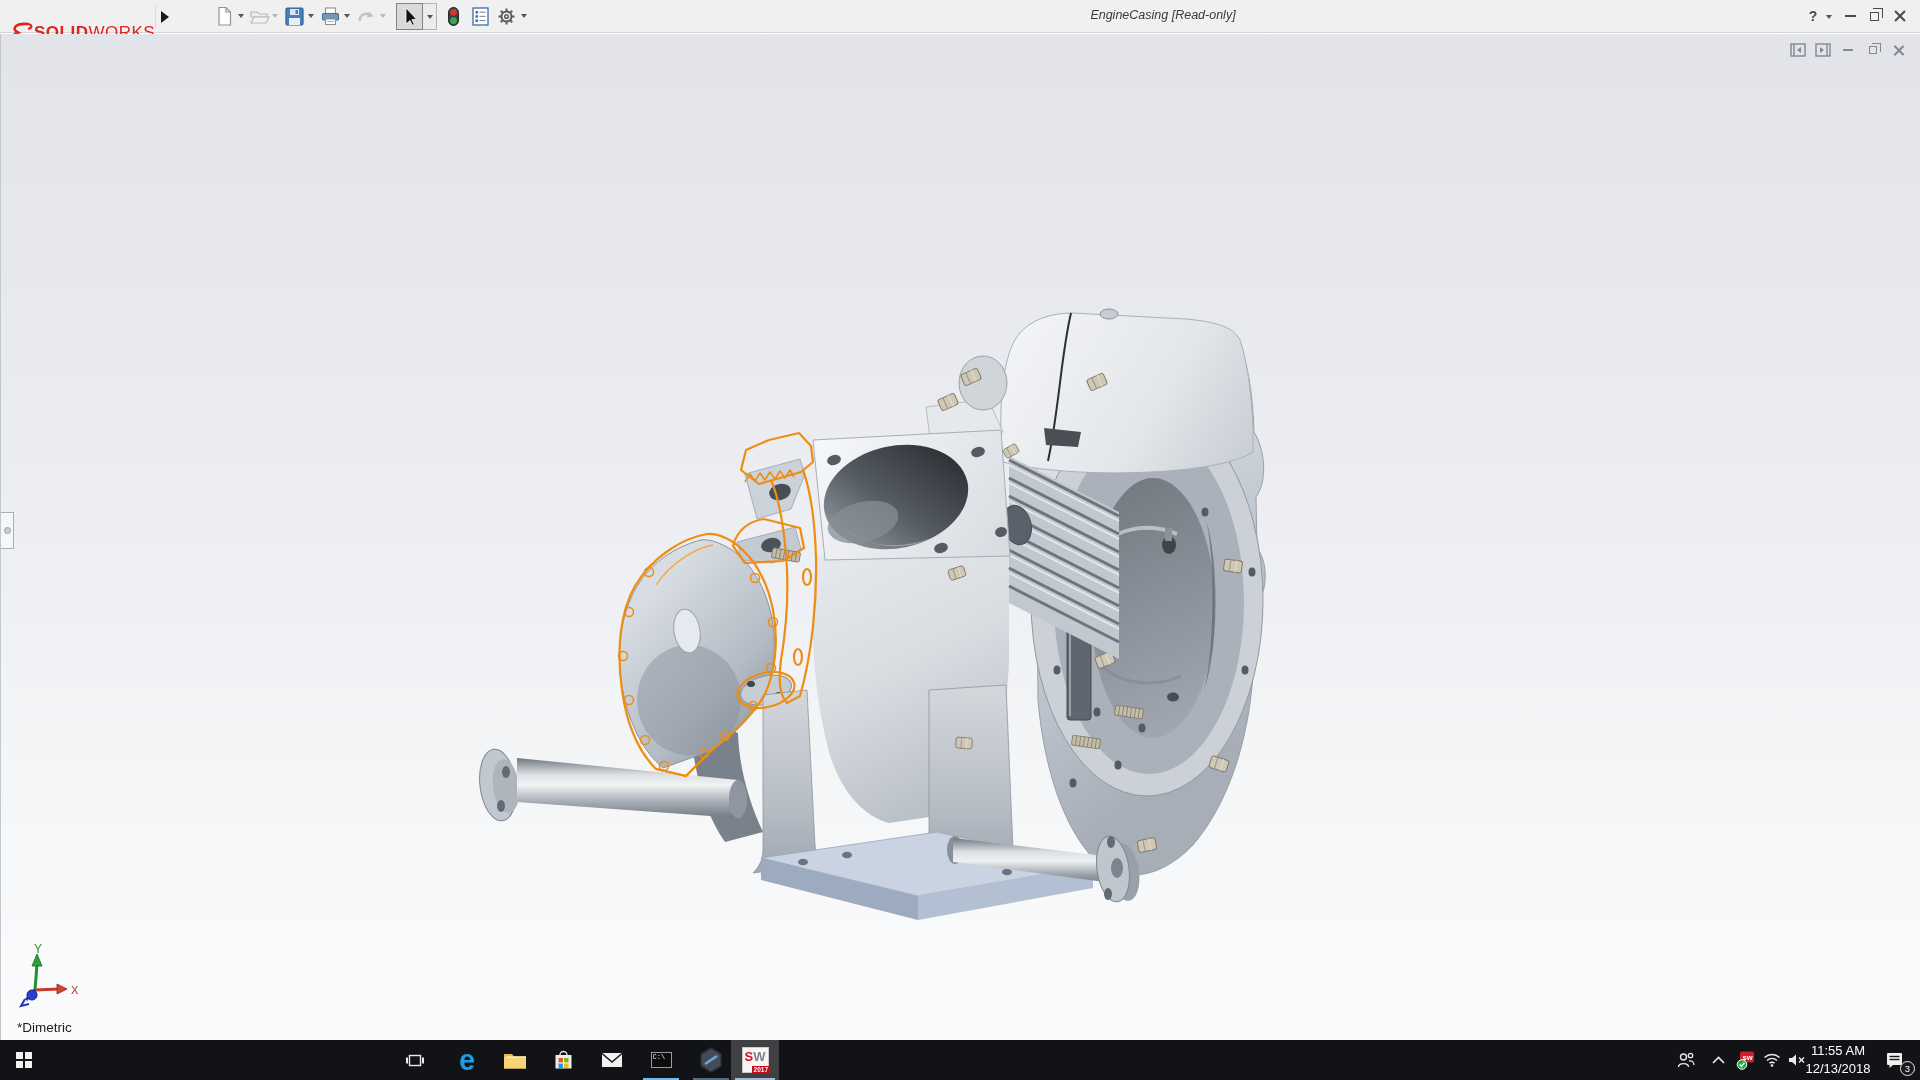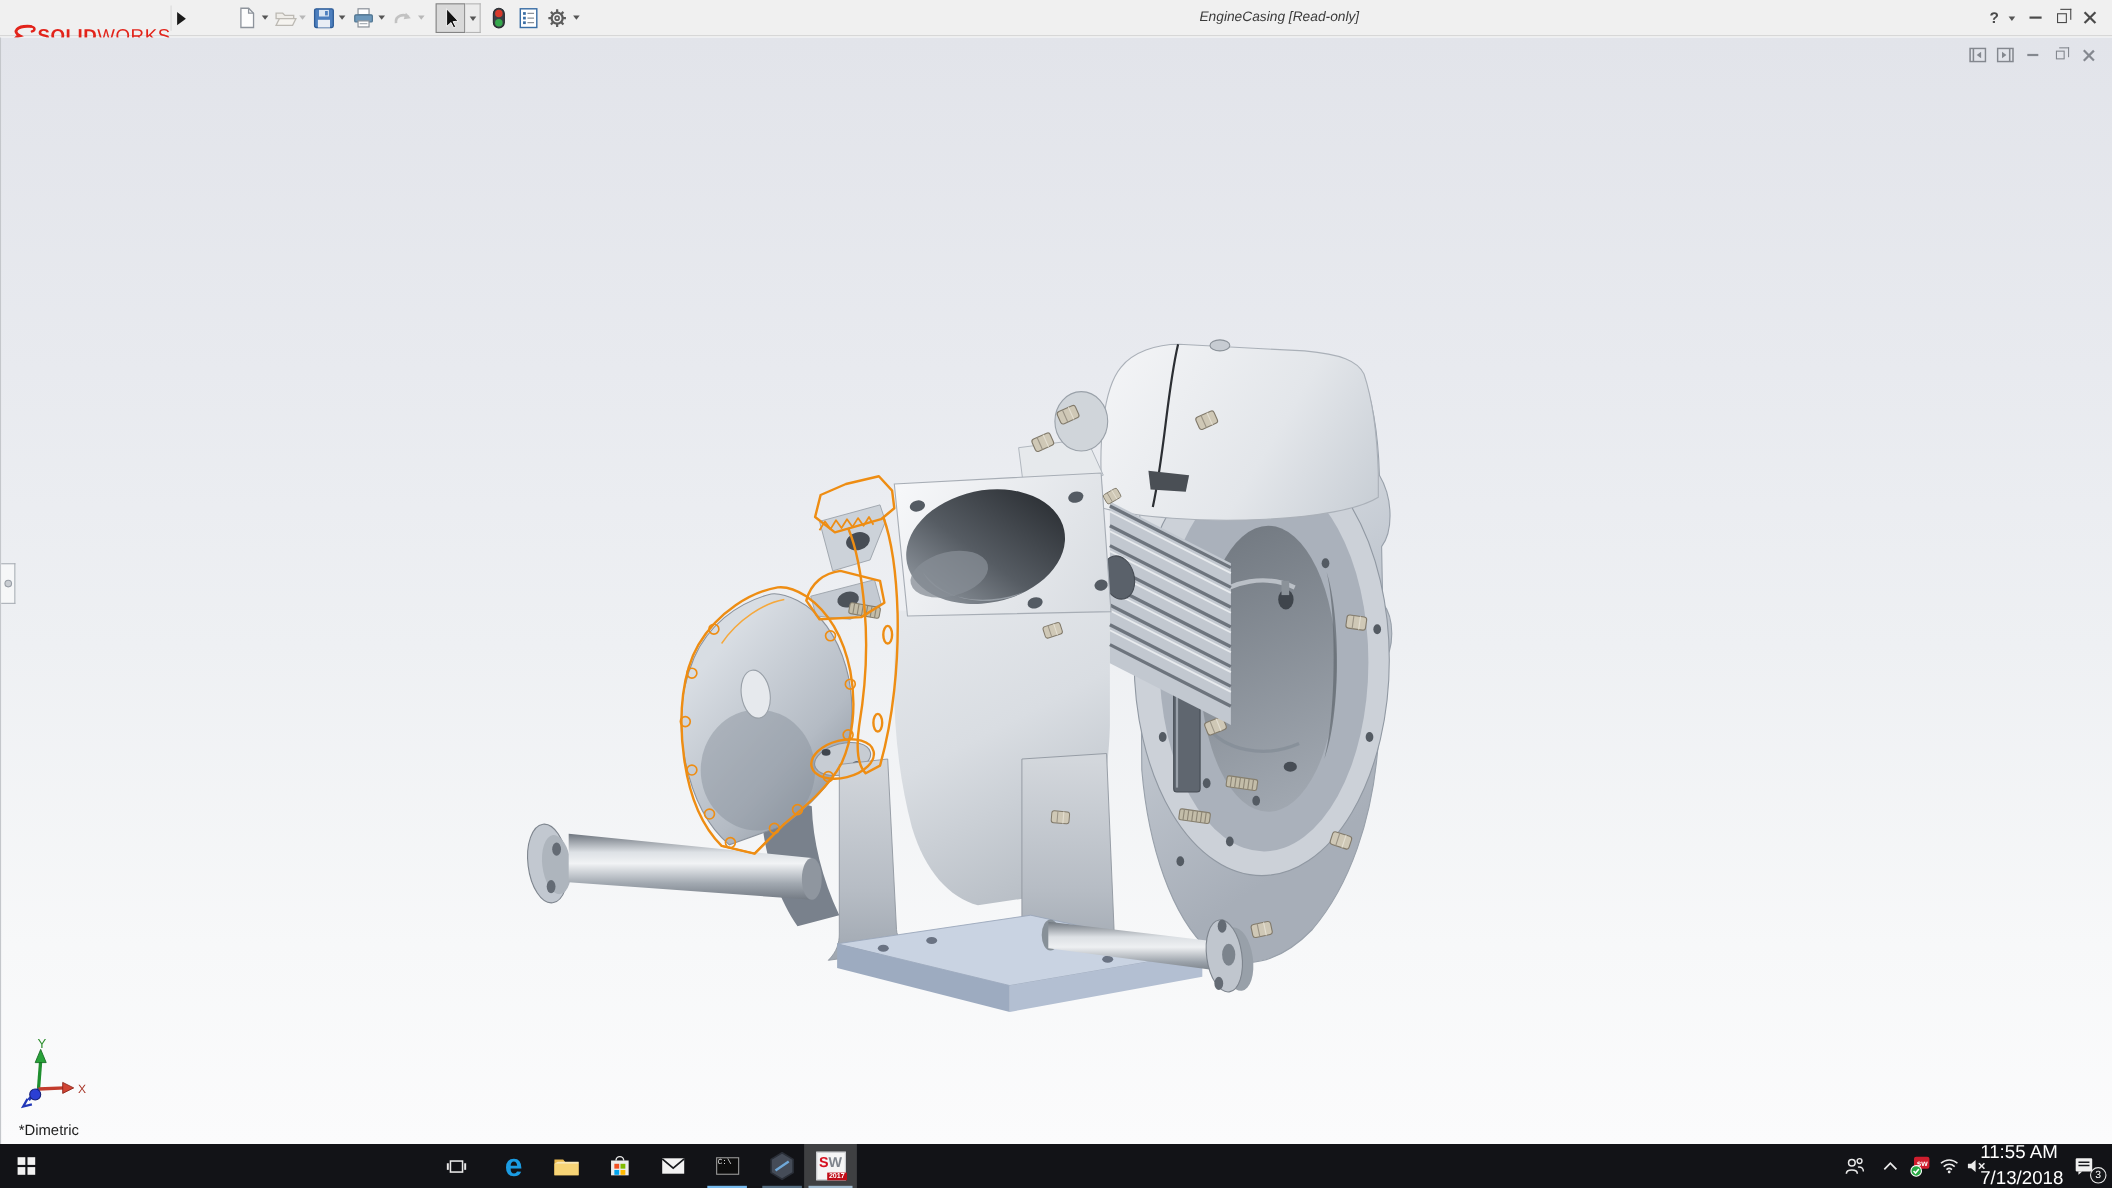--- a/index.html
+++ b/index.html
@@ -58,21 +58,21 @@
   .underline { position:absolute; top:38px; height:2px; }
   .sw-cell-bg { background:#3f4042; }
   .edge-e { font-size:29px; font-weight:bold; color:#1b9ce3; line-height:1; }
   .cmd-box { width:21px; height:16px; background:#0d0d0d; border:1px solid #9a9a9a; position:relative; }
   .cmd-text { position:absolute; left:1px; top:0px; font-family:"Liberation Mono",monospace; font-size:7px; color:#e8e8e8; }
   .sw-app { position:relative; width:27px; height:26px; background:#f5f5f5; border:1px solid #c7c9cc; }
   .sw-letters { position:absolute; left:2px; top:1px; font-size:13px; font-weight:bold; }
   .sw-letters .s { color:#d6101f; } .sw-letters .w { color:#7e848c; }
   .sw-year { position:absolute; right:-2px; bottom:-1px; background:#c00d18; color:#fff; font-size:6.5px; font-weight:bold; padding:0 1.5px; }
   .tray { position:absolute; top:0; height:40px; display:flex; align-items:center; justify-content:center; }
-  .clock { color:#fff; font-size:17px; text-align:left; line-height:1.35; }
+  .clock { color:#fff; font-size:13px; text-align:center; line-height:1.35; }
   .badge { position:absolute; right:3px; bottom:4px; width:15px; height:15px; border-radius:50%; background:#16181b; border:1.5px solid #e8e8e8; color:#fff; font-size:9.5px; display:flex; align-items:center; justify-content:center; }
 </style>
 </head>
 <body>
 
 <div id="app">
 
   <div class="titlebar">
     <div class="logo">
       <svg width="26" height="24" viewBox="0 0 26 24">
@@ -547,21 +547,21 @@
     <div class="tray" style="left:1784px;width:26px">
       <svg width="18" height="14" viewBox="0 0 18 14">
         <path d="M1,5 L4,5 L8,1.5 L8,12.5 L4,9 L1,9 Z" fill="#eaeaea"></path>
         <line x1="11" y1="4.5" x2="16" y2="9.5" stroke="#eaeaea" stroke-width="1.5"></line>
         <line x1="16" y1="4.5" x2="11" y2="9.5" stroke="#eaeaea" stroke-width="1.5"></line>
       </svg>
     </div>
     <div class="tray clock" style="left:1806px;width:64px">
       <div>
         <div>11:55 AM</div>
-        <div>7/13/2018</div>
+        <div>12/13/2018</div>
       </div>
     </div>
     <div class="tray" style="left:1872px;width:46px">
       <svg width="19" height="17" viewBox="0 0 19 17">
         <rect x="1" y="1" width="15" height="12" rx="1" fill="#f0f0f0"></rect>
         <path d="M3.5,13 L3.5,16 L7,13 Z" fill="#f0f0f0"></path>
         <line x1="3.5" y1="4.5" x2="13.5" y2="4.5" stroke="#17191d" stroke-width="1.4"></line>
         <line x1="3.5" y1="7.5" x2="13.5" y2="7.5" stroke="#17191d" stroke-width="1.4"></line>
       </svg>
       <div class="badge">3</div>

